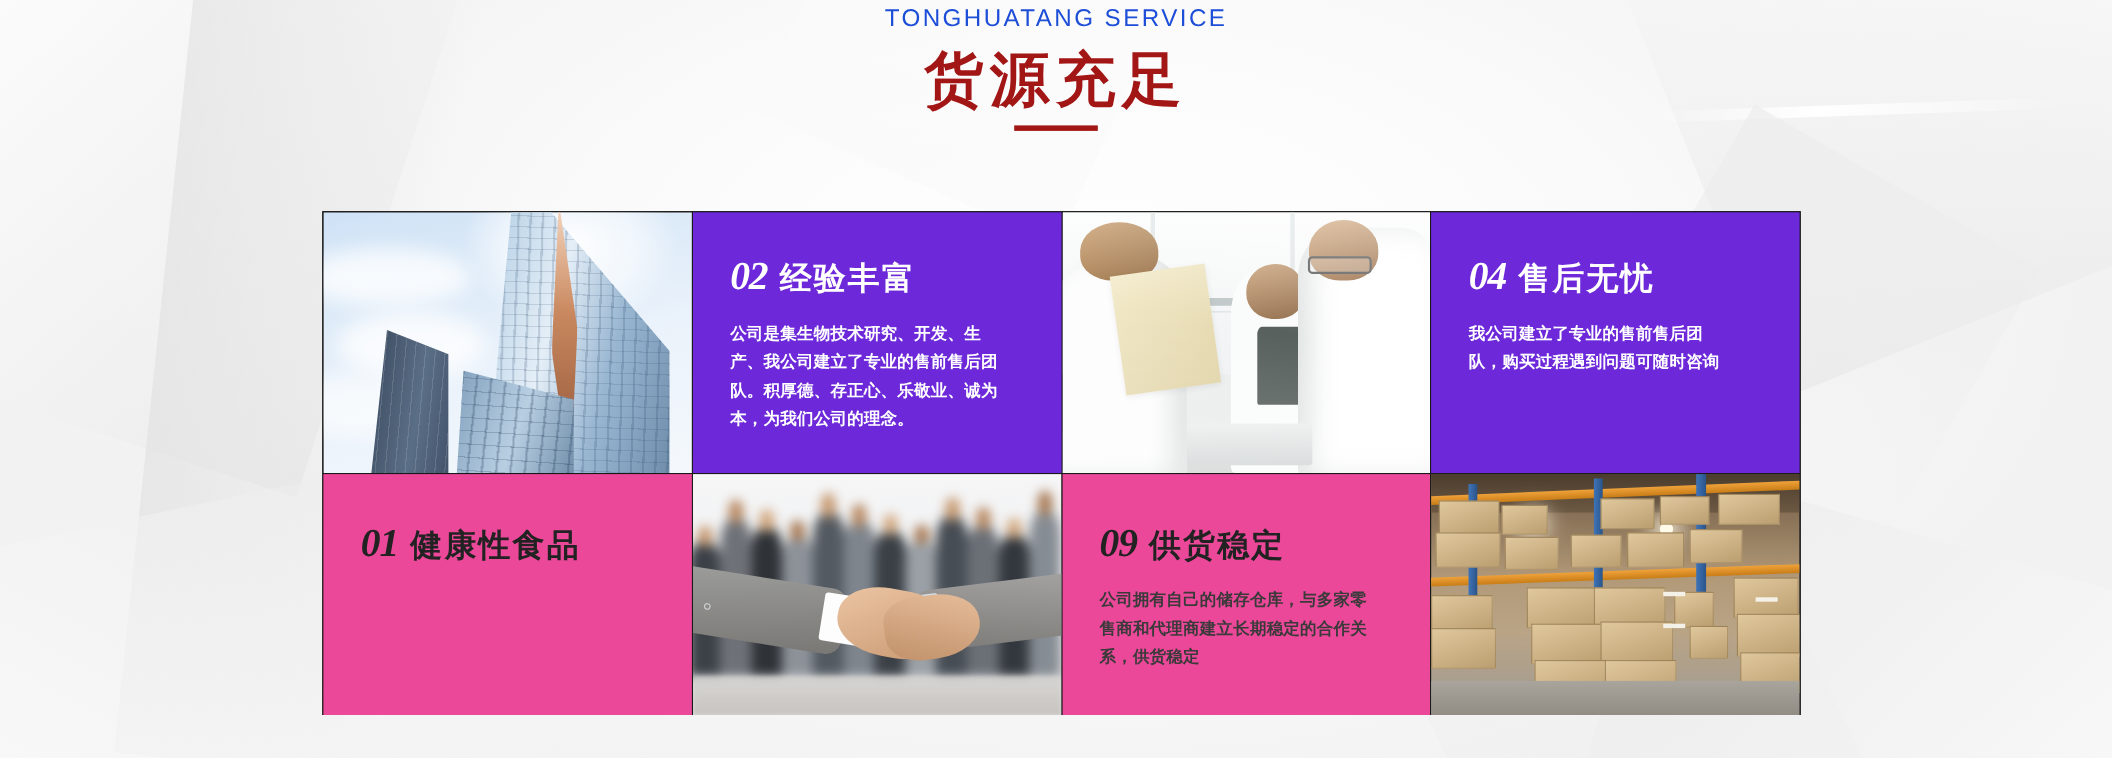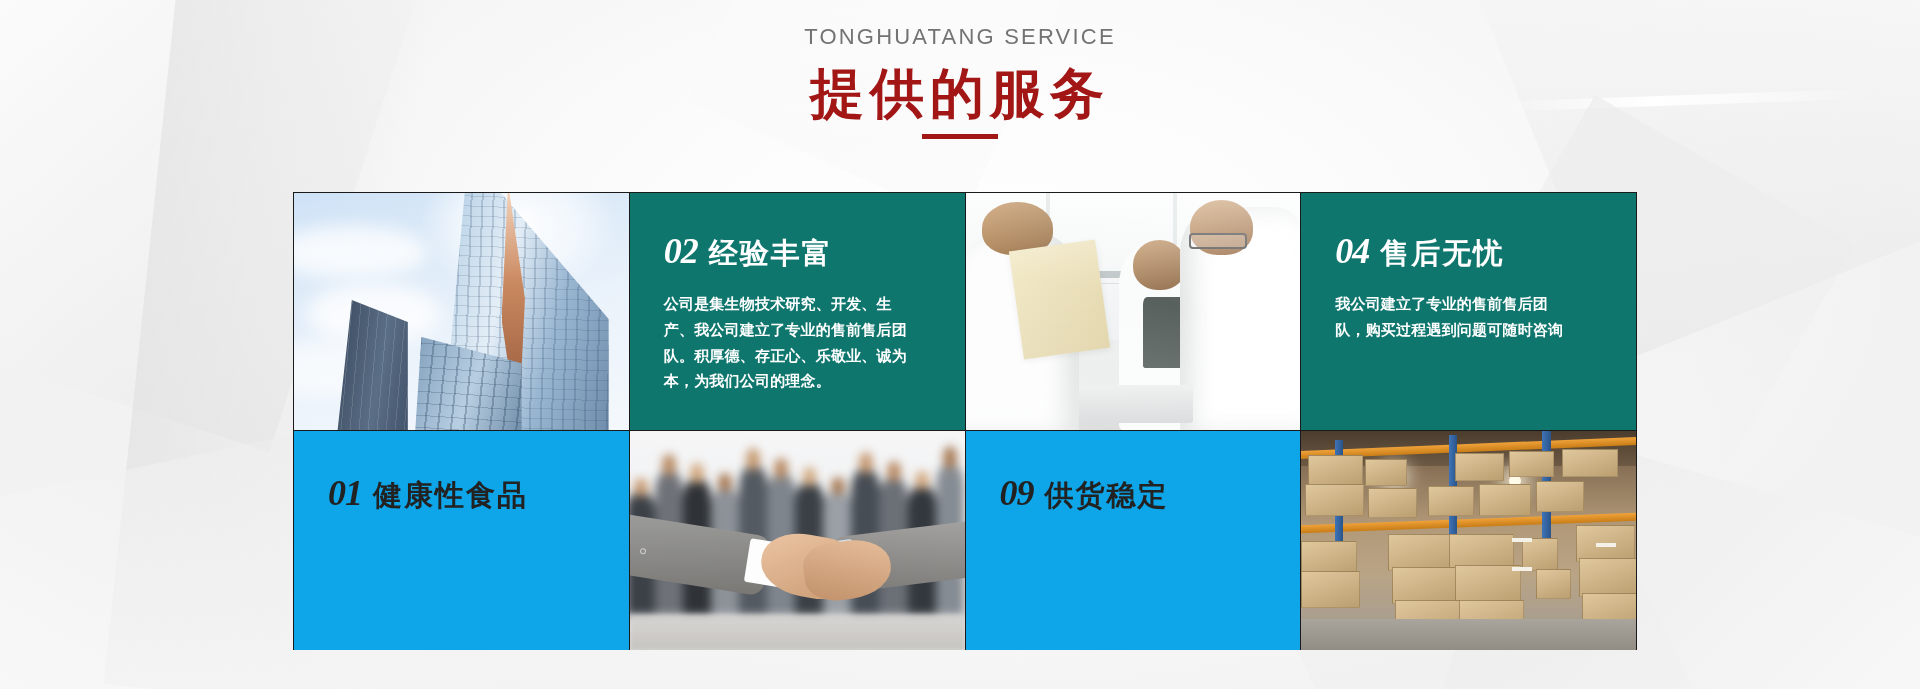--- a/index.html
+++ b/index.html
@@ -24,22 +24,22 @@
   .f5{right:120px;top:150px;width:300px;height:300px;background:linear-gradient(150deg,rgba(236,236,236,.7),rgba(255,255,255,0));transform:rotate(30deg);}
   .f6{left:-80px;bottom:-200px;width:560px;height:430px;background:linear-gradient(40deg,rgba(255,255,255,.9),rgba(231,231,231,.45));transform:rotate(-12deg);}
   .f7{left:300px;bottom:-260px;width:700px;height:360px;background:linear-gradient(70deg,rgba(244,244,244,.8),rgba(255,255,255,0));transform:rotate(8deg);}
   .f8{right:-150px;bottom:-230px;width:620px;height:420px;background:linear-gradient(300deg,rgba(255,255,255,.95),rgba(229,229,229,.5));transform:rotate(16deg);}
   .f9{right:260px;bottom:-120px;width:340px;height:300px;background:linear-gradient(200deg,rgba(238,238,238,.75),rgba(255,255,255,0));transform:rotate(-26deg);}
   .f10{left:760px;top:-240px;width:300px;height:420px;background:linear-gradient(160deg,rgba(255,255,255,.9),rgba(240,240,240,.2));transform:rotate(24deg);}
 
   
   #header{position:absolute;left:0;right:0;top:0;height:150px;z-index:2;text-align:center;}
   #eyebrow{
-    margin:0;padding-top:26px;
-    font-size:22px;letter-spacing:2.2px;color:#737373;font-weight:400;line-height:1;
+    margin:0;padding-top:6px;
+    font-size:22px;letter-spacing:2.2px;color:#1d4ed8;font-weight:400;line-height:1;
   }
   #main-title{
     margin:0;padding-top:16px;
     font-size:54px;font-weight:bold;color:#a31616;line-height:1.08;
     letter-spacing:6px;
   }
   #title-underline{
     width:76px;height:5px;background:#a31616;margin:12px auto 0;
   }
 
@@ -50,22 +50,22 @@
     grid-template-columns:repeat(4,1fr);
     grid-template-rows:237px 219px;
     background:#1a1a1a;
     gap:1px;
     border:1px solid #1a1a1a;
     box-sizing:content-box;
   }
   .cell{position:relative;overflow:hidden;}
 
   
-  .card-red{background:#0f766e;padding:40px 34px 0 34px;box-sizing:border-box;}
-  .card-white{background:#0ea5e9;padding:44px 34px 0 34px;box-sizing:border-box;}
+  .card-red{background:#6d28d9;padding:40px 34px 0 34px;box-sizing:border-box;}
+  .card-white{background:#ec4899;padding:44px 34px 0 34px;box-sizing:border-box;}
 
   .card-head{display:flex;align-items:baseline;white-space:nowrap;}
   .card-num{
     font-family:"Liberation Serif","DejaVu Serif",serif;
     font-style:italic;font-weight:bold;font-size:36px;line-height:1;
     margin-right:11px;letter-spacing:-1px;
   }
   .card-title{font-size:29px;font-weight:bold;line-height:1;letter-spacing:2px;}
   .card-red .card-num,.card-red .card-title{color:#ffffff;}
   .card-white .card-num,.card-white .card-title{color:#222222;}
@@ -179,21 +179,21 @@
   <div class="facet f5"></div>
   <div class="facet f6"></div>
   <div class="facet f7"></div>
   <div class="facet f8"></div>
   <div class="facet f9"></div>
   <div class="facet f10"></div>
 </div>
 
 <div id="header">
   <p id="eyebrow">TONGHUATANG SERVICE</p>
-  <h1 id="main-title">提供的服务</h1>
+  <h1 id="main-title">货源充足</h1>
   <div id="title-underline"></div>
 </div>
 
 <div id="grid">
 
   <div class="cell">
     <div class="photo ph-building">
       <div class="sky-glow"></div>
       <div class="cloud cl1"></div>
       <div class="cloud cl2"></div>
@@ -304,20 +304,21 @@
         <div class="handR"></div>
       </div>
     </div>
   </div>
 
   <div class="cell card-white c03">
     <div class="card-head">
       <span class="card-num">09</span>
       <span class="card-title">供货稳定</span>
     </div>
+    <p class="card-desc">公司拥有自己的储存仓库，与多家零售商和代理商建立长期稳定的合作关系，供货稳定</p>
   </div>
 
   <div class="cell">
     <div class="photo ph-ware">
       <div class="ceil"></div>
       <div class="lamp" style="left:26%;top:18%"></div>
       <div class="lamp" style="left:62%;top:20%"></div>
       <div class="beam b1"></div>
       <div class="beam b2"></div>
       <div class="post p1"></div>

